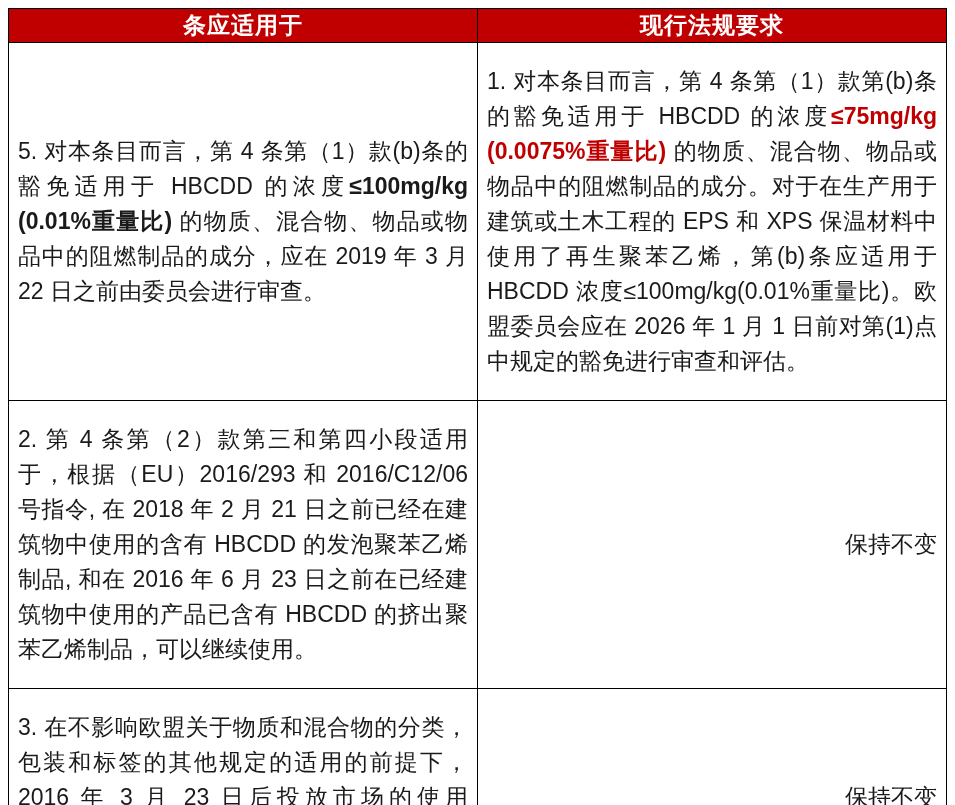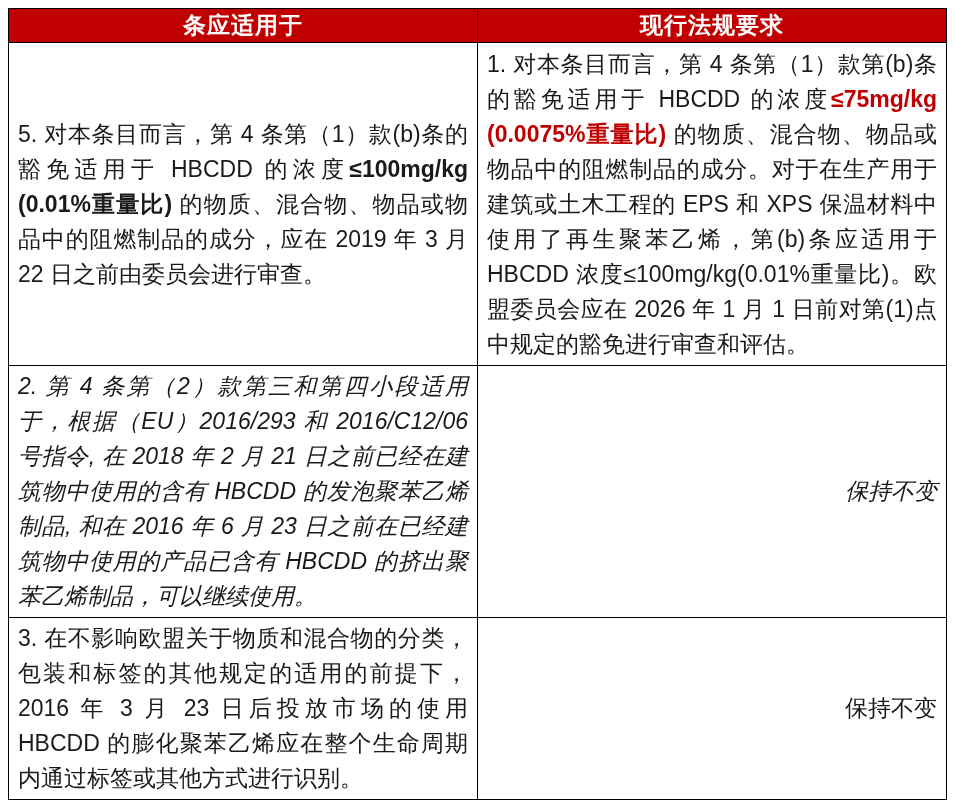--- a/index.html
+++ b/index.html
@@ -32,40 +32,40 @@
     color: #ffffff;
     font-size: 23px;
     font-weight: bold;
     text-align: center;
     padding: 1px 4px;
     letter-spacing: 1px;
   }
   td.cell {
     font-size: 23px;
     line-height: 35px;
-    padding: 3px 9px;
+    padding: 21px 9px;
     vertical-align: middle;
   }
   td.para {
     text-align: justify;
     text-justify: inter-ideograph;
   }
   td.center {
     text-align: right;
   }
   .seg-bold {
     font-weight: bold;
     color: #1a1a1a;
   }
   .seg-red {
     font-weight: bold;
     color: #C00000;
   }
   tr.row-1 td { height: 323px; }
-  tr.row-2 td { height: 251px; font-style: italic; }
+  tr.row-2 td { height: 251px; }
   tr.row-3 td { height: 180px; }
 </style>
 </head>
 <body>
 
 <table class="doc-table">
   <colgroup>
     <col>
     <col>
   </colgroup>

